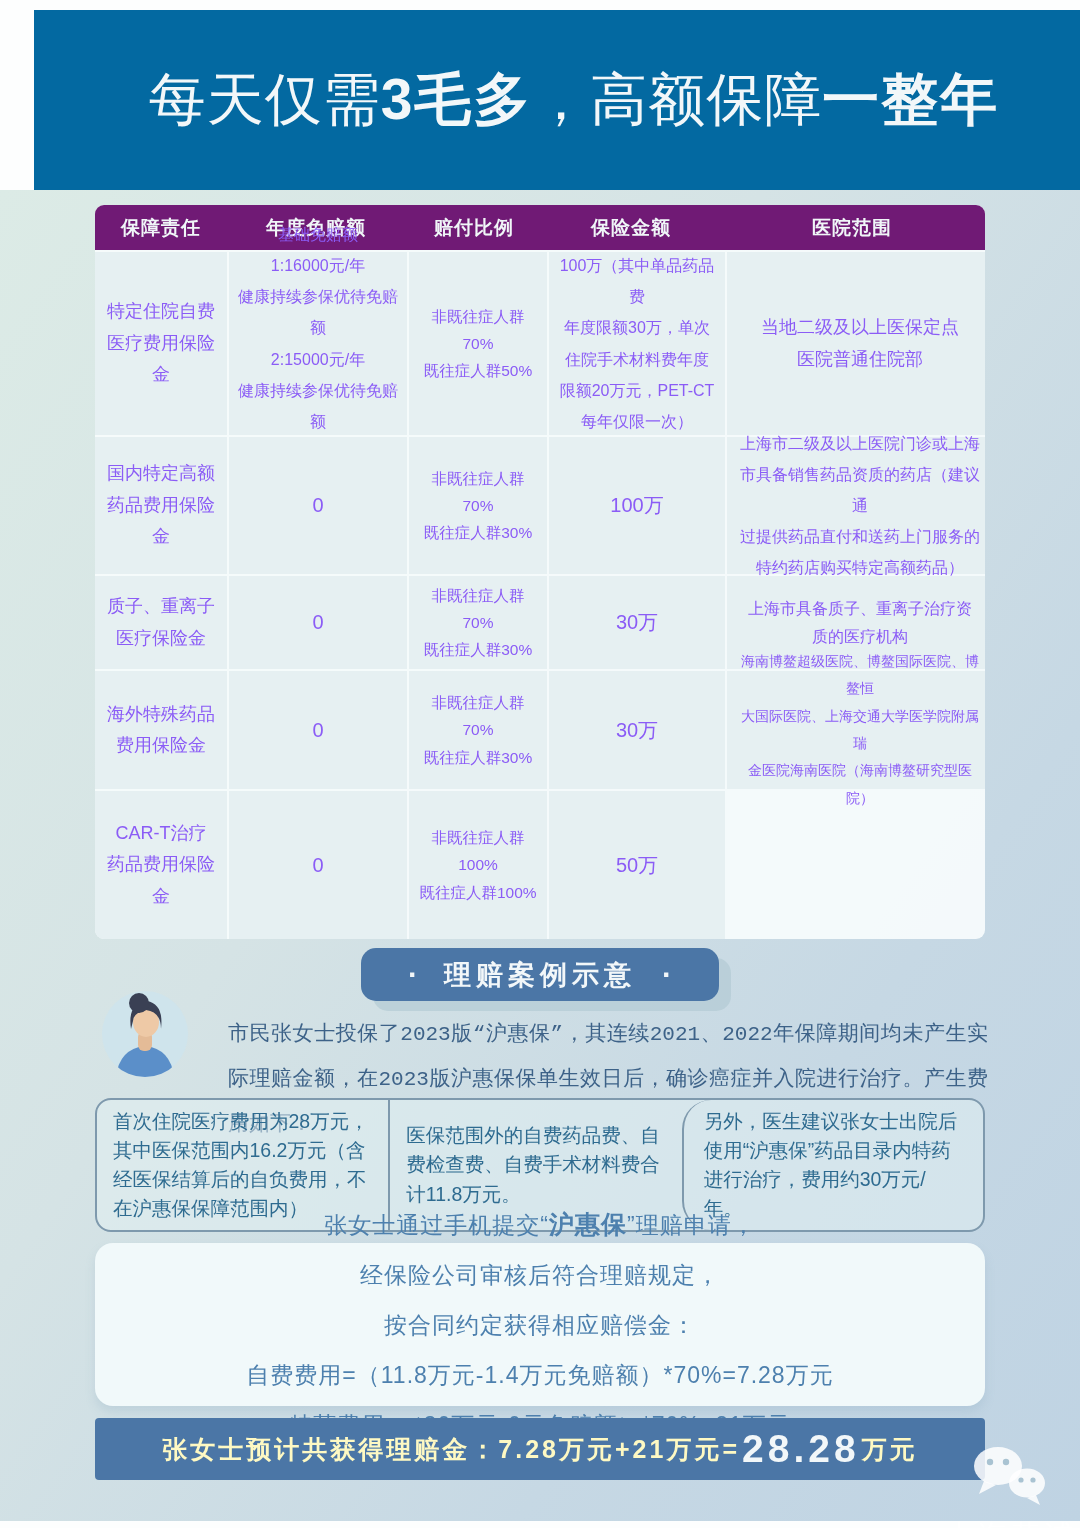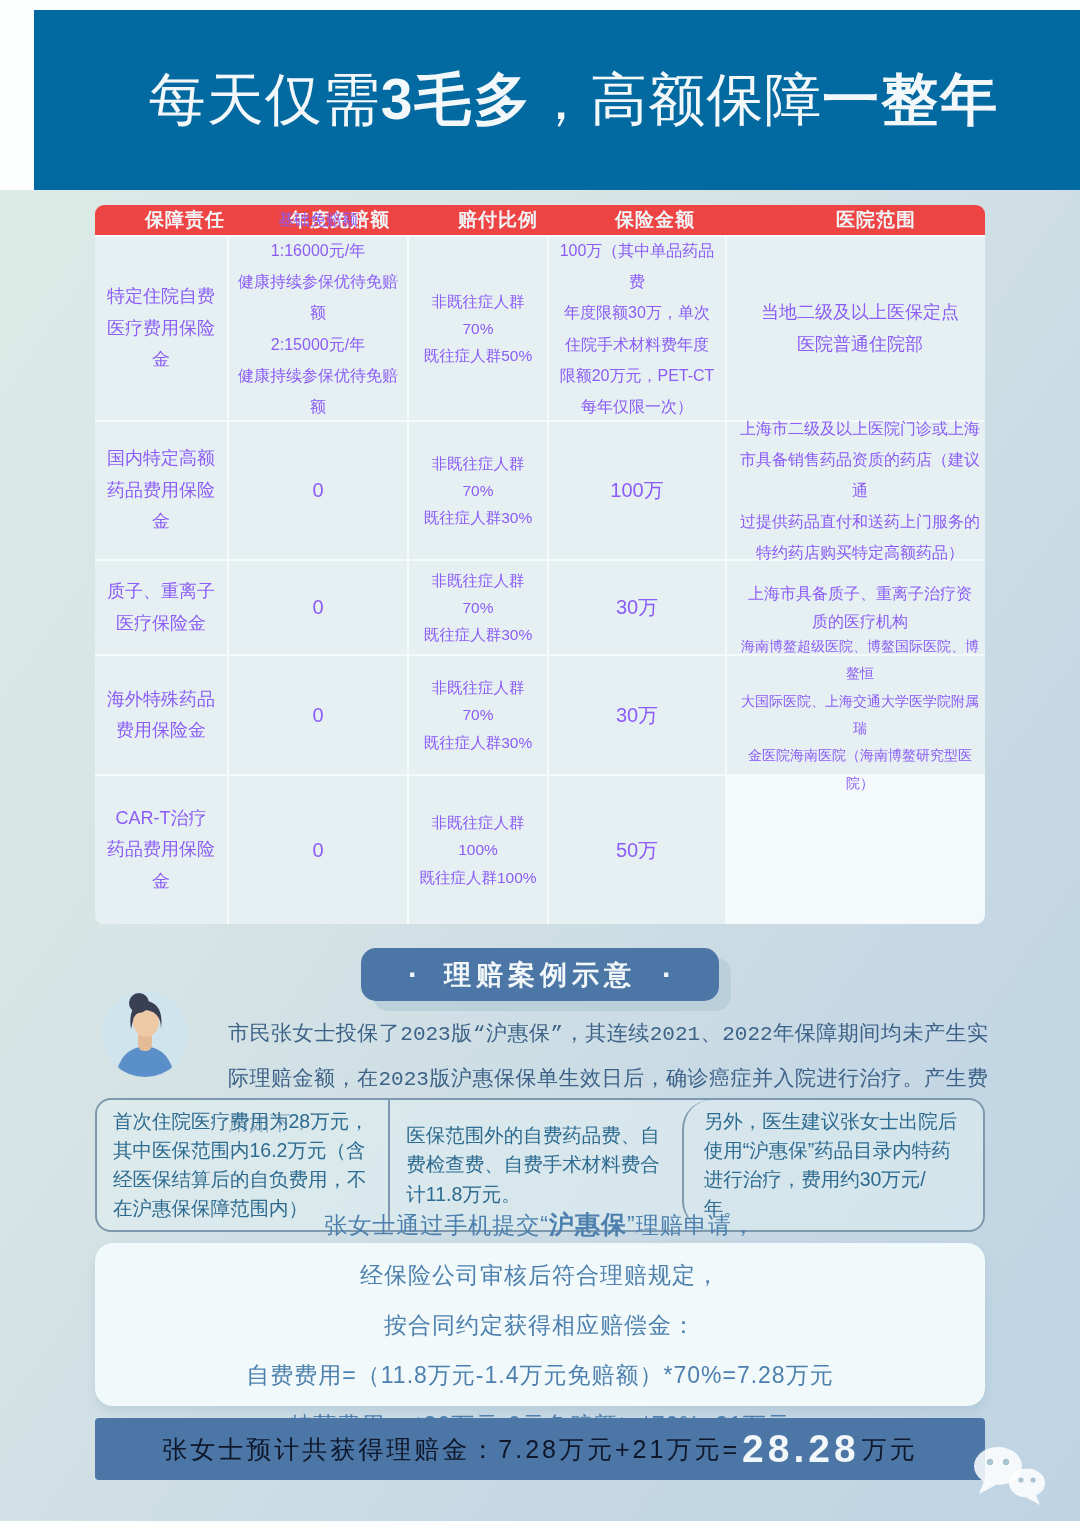--- a/index.html
+++ b/index.html
@@ -15,21 +15,21 @@
   .banner-title .t-bold { font-weight:bold; letter-spacing:2px; }
 
   
   .content-bg { position:absolute; left:0; top:190px; width:1080px; height:1331px;
                 background:linear-gradient(125deg,#dcebe6 0%,#d5e3e5 38%,#c6d8e4 72%,#bfd3e3 100%); }
 
   
   .table { position:absolute; left:95px; top:205px; width:890px; border-radius:9px;
            overflow:hidden; background:rgba(248,253,253,0.9); }
   .thead { display:grid; grid-template-columns:132px 178px 138px 176px 266px;
-           background:#ef4444; height:30px;padding-left:24px; }
+           background:#701a75; height:45px; }
   .th { display:flex; align-items:center; justify-content:center; color:#f0f6f8;
         font-size:19px; font-weight:bold; letter-spacing:1px; }
   .tbody { display:grid; grid-template-columns:132px 178px 138px 176px 266px;
            grid-template-rows:183px 137px 93px 118px 148px; gap:2px; margin-top:2px; }
   .td { background:#e6f0f2; display:flex; align-items:center; justify-content:center;
         text-align:center; color:#8b5cf6; padding:6px 8px; line-height:1.75;
         white-space:pre-line; }
   .fs14{font-size:14px;} .fs15{font-size:15.5px;} .fs16{font-size:16px;}
   .fs17{font-size:16px;} .fs18{font-size:18px;} .fs20{font-size:20px;} .lh19{line-height:1.95;}
 
@@ -59,21 +59,21 @@
           background:#f1f9fa; border-radius:18px; display:flex; flex-direction:column;
           align-items:center; justify-content:center; gap:20px;
           box-shadow:0 6px 10px rgba(140,170,190,0.25); }
   .calc-line { color:#4d80ae; font-size:23px; line-height:1.3; letter-spacing:1px; }
   .calc-line .hhb { font-weight:bold; font-size:25px; }
 
   
   .total-bar { position:absolute; left:95px; top:1418px; width:890px; height:62px;
                background:#4b76a6; border-radius:4px; display:flex; align-items:center;
                justify-content:center; }
-  .total-bar .txt { color:#0f172a; font-size:25px; font-weight:normal; letter-spacing:3px; }
+  .total-bar .txt { color:#fef9c3; font-size:25px; font-weight:bold; letter-spacing:3px; }
   .total-bar .big { color:#f2f7f9; font-size:39px; font-weight:bold; letter-spacing:4px;
                     margin:0 2px; }
 
   
   .watermark { position:absolute; right:4px; top:1444px; display:flex; align-items:center;
                gap:6px; z-index:5;flex-direction:column; }
   .watermark .wm-label { color:rgba(255,255,255,0.78); font-size:31px; letter-spacing:2px; }
 
   
   .strip-top { position:absolute; left:0; top:0; width:1080px; height:10px; background:#fdfefe; }

